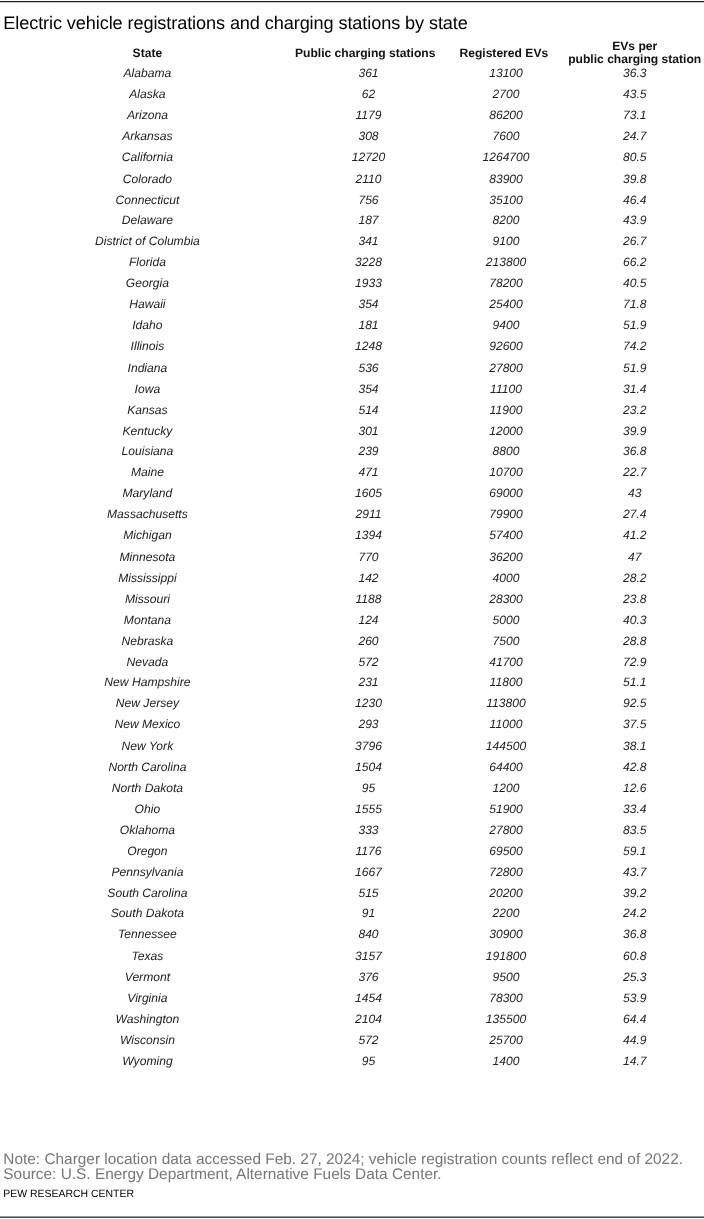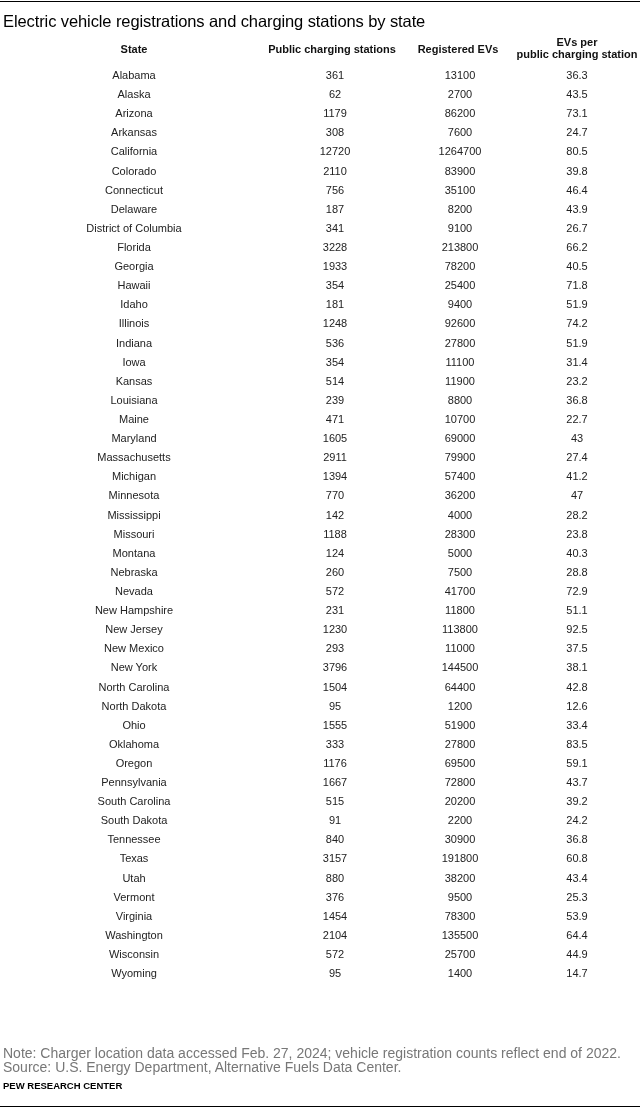--- a/index.html
+++ b/index.html
@@ -4,30 +4,30 @@
 <style>
   html, body { margin: 0; padding: 0; background: #ffffff; }
   body { width: 640px; height: 1108px; position: relative; overflow: hidden;
          font-family: "Liberation Sans", "DejaVu Sans", sans-serif; color: #222; }
   .rule-top { position: absolute; left: 0; top: 1px; width: 640px; height: 1px; background: #000; }
   .rule-bottom { position: absolute; left: 0; top: 1106px; width: 640px; height: 1px; background: #000; }
   .title { position: absolute; left: 3px; top: 12px; font-size: 16.5px; font-weight: normal; color: #000;
            letter-spacing: -0.1px; white-space: nowrap; }
   .hdr { position: absolute; font-size: 11px; font-weight: bold; color: #111; text-align: center;
          line-height: 12px; white-space: nowrap; transform: translateX(-50%); }
-  .rows { position: absolute; left: 0; top: 66px; width: 640px; }
+  .rows { position: absolute; left: 0; top: 58px; width: 640px; font-style: italic; }
   .row { position: relative; height: 19.12px; }
   .cell { position: absolute; top: 3px; font-size: 11px; line-height: 13px; color: #222;
           white-space: nowrap; transform: translateX(-50%); text-align: center; }
   .c0 { left: 134px; }
   .c1 { left: 335px; }
   .c2 { left: 460px; }
   .c3 { left: 577px; }
   .note { position: absolute; left: 3px; font-size: 14px; color: #777; white-space: nowrap; }
-  .brand { position: absolute; left: 3px; top: 1080px; font-size: 9.5px; font-weight: bold; color: #000; white-space: nowrap; }
+  .brand { position: absolute; left: 3px; top: 1080px; font-size: 9.5px; font-weight: normal; color: #000; white-space: nowrap; }
 </style>
 </head>
 <body>
 
 <div class="rule-top"></div>
 
 <div class="title">Electric vehicle registrations and charging stations by state</div>
 
 <div class="hdr" style="left:134px; top:43px;">State</div>
 <div class="hdr" style="left:332px; top:43px;">Public charging stations</div>
@@ -134,20 +134,26 @@
       <div class="cell c2">11100</div>
       <div class="cell c3">31.4</div>
     </div>
     <div class="row">
       <div class="cell c0">Kansas</div>
       <div class="cell c1">514</div>
       <div class="cell c2">11900</div>
       <div class="cell c3">23.2</div>
     </div>
     <div class="row">
+      <div class="cell c0">Kentucky</div>
+      <div class="cell c1">301</div>
+      <div class="cell c2">12000</div>
+      <div class="cell c3">39.9</div>
+    </div>
+    <div class="row">
       <div class="cell c0">Louisiana</div>
       <div class="cell c1">239</div>
       <div class="cell c2">8800</div>
       <div class="cell c3">36.8</div>
     </div>
     <div class="row">
       <div class="cell c0">Maine</div>
       <div class="cell c1">471</div>
       <div class="cell c2">10700</div>
       <div class="cell c3">22.7</div>
@@ -284,26 +290,20 @@
       <div class="cell c2">30900</div>
       <div class="cell c3">36.8</div>
     </div>
     <div class="row">
       <div class="cell c0">Texas</div>
       <div class="cell c1">3157</div>
       <div class="cell c2">191800</div>
       <div class="cell c3">60.8</div>
     </div>
     <div class="row">
-      <div class="cell c0">Utah</div>
-      <div class="cell c1">880</div>
-      <div class="cell c2">38200</div>
-      <div class="cell c3">43.4</div>
-    </div>
-    <div class="row">
       <div class="cell c0">Vermont</div>
       <div class="cell c1">376</div>
       <div class="cell c2">9500</div>
       <div class="cell c3">25.3</div>
     </div>
     <div class="row">
       <div class="cell c0">Virginia</div>
       <div class="cell c1">1454</div>
       <div class="cell c2">78300</div>
       <div class="cell c3">53.9</div>

